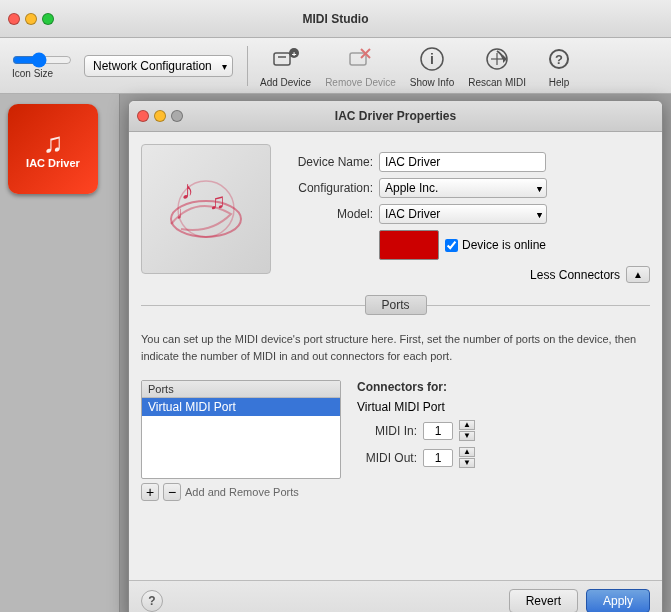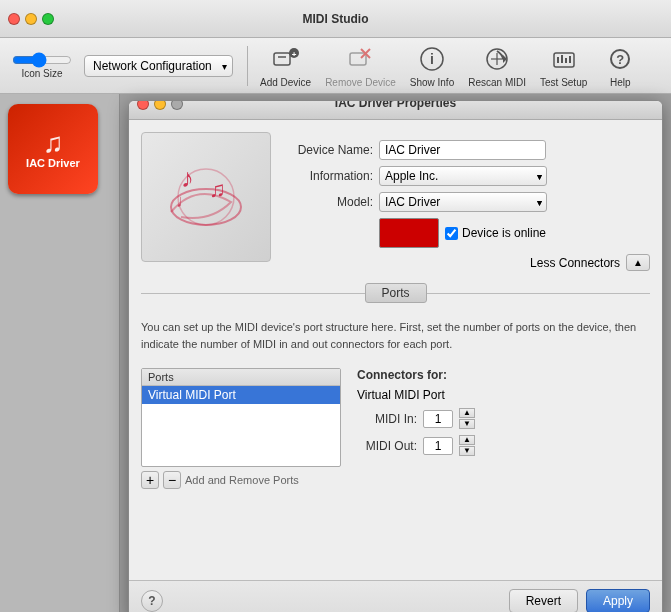--- a/index.html
+++ b/index.html
@@ -69,21 +69,20 @@
     }
     .toolbar-item .label {
       font-size: 10px;
       color: #333;
       text-align: center;
     }
 
     .icon-size-section {
       display: flex;
       flex-direction: column;
-      align-items: center;
       margin-right: 4px;
       padding: 0 6px;
     }
     .icon-size-slider {
       width: 60px;
     }
     .icon-size-label {
       font-size: 10px;
       color: #333;
     }
@@ -178,24 +177,24 @@
       flex: 1;
       display: flex;
       flex-direction: column;
       overflow: hidden;
     }
 
     .dialog-titlebar {
       background: linear-gradient(to bottom, #e0e0e0, #cccccc);
       height: 16px;
       display: flex;
-      align-items: flex-end;
+      align-items: center;
       border-bottom: 1px solid #aaa;
       border-radius: 6px 6px 0 0;
-      padding: 9px 8px;
+      padding: 15px 8px;
       position: relative;
     }
     .dialog-title-buttons {
       display: flex;
       gap: 5px;
     }
     .d-btn-close { background: #ff5f56; }
     .d-btn-min { background: #ffbd2e; }
     .d-btn-max { background: #aaa; cursor: not-allowed; }
 
@@ -567,32 +566,20 @@
         <circle cx="14" cy="14" r="10" fill="none" stroke="#555" stroke-width="1.5"></circle>
         <path d="M14 6 Q20 10 20 14" fill="none" stroke="#555" stroke-width="2"></path>
         <polygon points="20,10 24,14 20,18" fill="#555"></polygon>
         <line x1="8" y1="14" x2="20" y2="14" stroke="#555" stroke-width="1.2"></line>
         <line x1="14" y1="8" x2="14" y2="20" stroke="#555" stroke-width="1.2"></line>
       </svg>
     </div>
     <span class="label">Rescan MIDI</span>
   </div>
 
-  <div class="toolbar-item">
-    <div class="icon-area">
-      <svg width="28" height="28" viewBox="0 0 28 28">
-        <rect x="4" y="8" width="20" height="14" rx="2" fill="none" stroke="#555" stroke-width="1.5"></rect>
-        <line x1="8" y1="12" x2="8" y2="18" stroke="#555" stroke-width="2"></line>
-        <line x1="12" y1="10" x2="12" y2="18" stroke="#555" stroke-width="2"></line>
-        <line x1="16" y1="13" x2="16" y2="18" stroke="#555" stroke-width="2"></line>
-        <line x1="20" y1="11" x2="20" y2="18" stroke="#555" stroke-width="2"></line>
-      </svg>
-    </div>
-    <span class="label">Test Setup</span>
-  </div>
 
   <div class="toolbar-item">
     <div class="icon-area">
       <div class="help-circle">?</div>
     </div>
     <span class="label">Help</span>
   </div>
 </div>
 
 <div class="main-area">
@@ -637,21 +624,21 @@
           </div>
 
           <div class="form-section">
 
             <div class="form-row">
               <span class="form-label">Device Name:</span>
               <input type="text" class="form-input" value="IAC Driver" style="">
             </div>
 
             <div class="form-row">
-              <span class="form-label">Information:</span>
+              <span class="form-label">Configuration:</span>
               <div class="select-wrapper">
                 <select class="form-select">
                   <option>Apple Inc.</option>
                 </select>
                 <span style="position:absolute;right:5px;top:50%;transform:translateY(-50%);pointer-events:none;font-size:10px;">▾</span>
               </div>
             </div>
 
             <div class="form-row">
               <span class="form-label">Model:</span>

